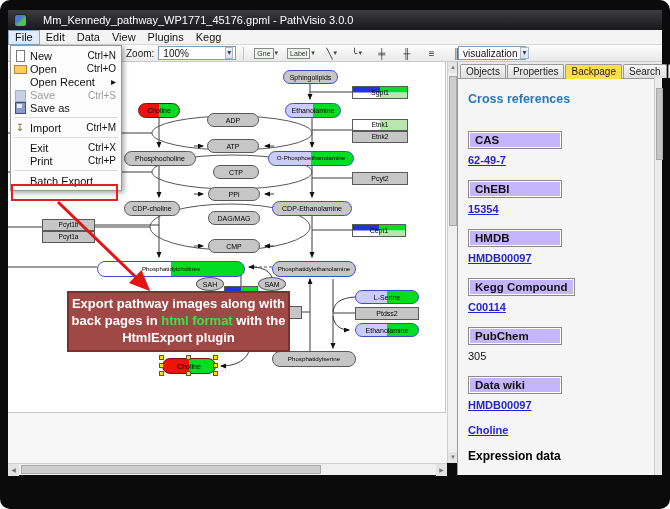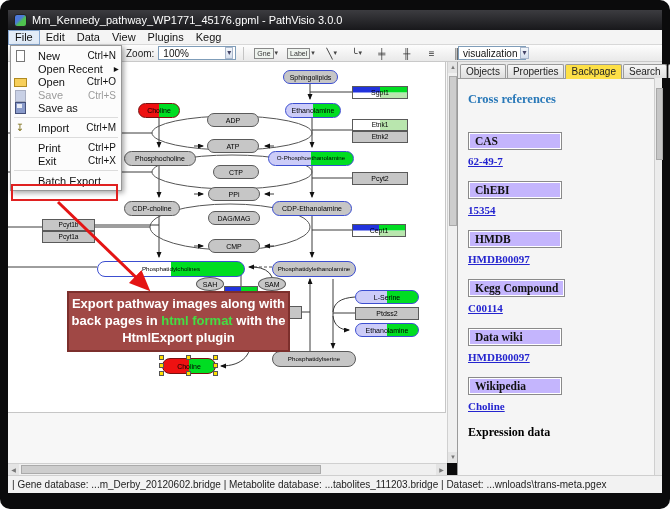--- a/index.html
+++ b/index.html
@@ -1,20 +1,20 @@
 <!DOCTYPE html>
 <html><head>
 <meta charset="utf-8">
 <style>
   html,body{margin:0;padding:0;background:#fff;}
   #app{position:relative;width:670px;height:509px;font-family:"Liberation Sans",sans-serif;overflow:hidden;}
   .frame{position:absolute;inset:0;background:#0b0b0c;border-radius:10px;}
   
   .titlebar{position:absolute;left:8px;top:10px;width:654px;height:20px;
-    background:linear-gradient(#3c3c40,#18181b);color:#fff;display:flex;align-items:center;gap:5px;
+    background:linear-gradient(#3c3c40,#18181b);color:#fff;display:flex;align-items:center;gap:16px;
     padding-left:6px;box-sizing:border-box;font-size:11px;}
   .appicon{width:11px;height:11px;border-radius:3px;background:linear-gradient(135deg,#4d79d8 40%,#4fc24f 60%);border:1px solid #222;flex:none;}
   
   .menubar{position:absolute;left:8px;top:30px;width:654px;height:15px;background:#f4f4f4;border-bottom:1px solid #d8d8d8;
     display:flex;align-items:center;font-size:11px;box-sizing:border-box;}
   .mb-item{padding:0 6px;height:15px;line-height:15px;color:#111;}
   .mb-item.active{background:#e2ecf8;border:1px solid #88a8d0;line-height:13px;height:15px;box-sizing:border-box;}
   
   .toolbar{position:absolute;left:8px;top:45px;width:654px;height:17px;background:linear-gradient(#fdfdfd,#e9e9e9);
     border-bottom:1px solid #c9c9c9;display:flex;align-items:center;gap:4px;padding-left:118px;box-sizing:border-box;font-size:10px;}
@@ -60,38 +60,38 @@
   .hscroll{position:absolute;left:8px;top:463px;width:439px;height:12px;background:#f0f0f0;border-top:1px solid #d0d0d0;box-sizing:border-box;}
   .hscroll .arr{position:absolute;top:0;width:11px;height:12px;background:#e4e4e4;color:#777;font-size:6px;text-align:center;line-height:12px;}
   .hscroll .arr.lf{left:0;} .hscroll .arr.rt{right:0;}
   .hscroll .thumb{position:absolute;left:13px;top:1px;width:300px;height:9px;background:#cdcdcd;border:1px solid #aaa;box-sizing:border-box;}
   
   .sidebar{position:absolute;left:457px;top:62px;width:205px;height:413px;background:#f5f5f5;border-left:1px solid #9a9a9a;box-sizing:border-box;}
   .tabs{display:flex;align-items:flex-end;height:16px;background:#e9e9e9;border-bottom:1px solid #9a9a9a;padding-left:2px;}
   .tab{font-size:10px;padding:1px 5px;border:1px solid #9a9a9a;border-bottom:none;background:linear-gradient(#f6f6f6,#dedede);
     margin-right:1px;border-radius:2px 2px 0 0;color:#222;}
   .tab.active{background:#fde047;padding-bottom:2px;position:relative;top:1px;}
-  .side-content{position:absolute;left:0;top:16px;right:8px;bottom:0;padding:14px 0 0 10px;overflow:hidden;font-family:Liberation Serif, serif;}
+  .side-content{position:absolute;left:0;top:16px;right:8px;bottom:0;padding:14px 0 0 10px;overflow:hidden;}
   .xref-heading{color:#2878b8;font-weight:bold;font-size:12.5px;margin-bottom:24px;}
   .xref{margin-bottom:13px;}
   .xref-head{display:inline-block;min-width:80px;border:1px solid #8a8a8a;background:#c4b5fd;font-weight:bold;font-size:11.5px;
     padding:2px 6px;color:#111;box-shadow:inset 0 0 0 1px #fff;}
   .xref-val{margin-top:5px;font-size:11px;}
   .xref-link{color:#2424cf;font-weight:bold;text-decoration:underline;}
   .xref-plain{color:#111;}
   .expr-heading{font-weight:bold;font-size:12px;color:#000;margin-top:4px;}
   .side-vscroll{position:absolute;right:0;top:16px;bottom:0;width:8px;background:#ececec;border-left:1px solid #cfcfcf;box-sizing:border-box;}
   .side-vscroll .thumb{position:absolute;left:1px;top:10px;width:5px;height:70px;background:#c6c6c6;border:1px solid #a8a8a8;}
   
   .statusbar{position:absolute;left:8px;top:475px;width:654px;height:18px;background:#f2f2f2;border-top:1px solid #cfcfcf;
     display:flex;align-items:center;font-size:10px;color:#222;padding-left:4px;box-sizing:border-box;}
   
   #file-menu{position:absolute;left:10px;top:45px;width:112px;background:#fcfcfc;border:1px solid #979797;
     box-shadow:2px 2px 5px rgba(0,0,0,.35);z-index:15;padding:3px 0;font-size:11px;box-sizing:border-box;}
-  .m-item{height:13px;display:flex;align-items:center;padding:0 5px 0 2px;gap:11px;color:#111;}
+  .m-item{height:13px;display:flex;align-items:center;padding:0 5px 0 2px;gap:3px;color:#111;}
   .m-item.disabled{color:#9b9b9b;align-items:flex-end;}
   .m-item.disabled .m-icon{opacity:.45;}
   .m-icon{width:14px;height:11px;flex:none;position:relative;}
   .m-label{flex:1;white-space:nowrap;}
   .m-right{font-size:10px;color:inherit;}
   .m-sep{height:1px;background:#dcdcdc;margin:3px 3px;}
   .ic-new::before{content:"";position:absolute;left:3px;top:0;width:7px;height:10px;background:#fff;border:1px solid #777;}
   .ic-open::before{content:"";position:absolute;left:1px;top:2px;width:11px;height:7px;background:#f7cf5a;border:1px solid #b08a20;}
   .ic-save::before,.ic-saveas::before{content:"";position:absolute;left:2px;top:0;width:9px;height:10px;background:#8a9bca;border:1px solid #44507a;}
   .ic-saveas::after{content:"";position:absolute;left:4px;top:2px;width:5px;height:4px;background:#e8ecf6;}
@@ -338,76 +338,74 @@
         <span class="tab">Search</span>
         <span class="tab">Legend</span>
       </div>
     <div class="side-content">
       <div class="xref-heading">Cross references</div>
       <div id="xrefs">
           <div class="xref"><div class="xref-head">CAS</div><div class="xref-val"><span class="xref-link">62-49-7</span></div></div>
           <div class="xref"><div class="xref-head">ChEBI</div><div class="xref-val"><span class="xref-link">15354</span></div></div>
           <div class="xref"><div class="xref-head">HMDB</div><div class="xref-val"><span class="xref-link">HMDB00097</span></div></div>
           <div class="xref"><div class="xref-head">Kegg Compound</div><div class="xref-val"><span class="xref-link">C00114</span></div></div>
+          <div class="xref"><div class="xref-head">PubChem</div><div class="xref-val"><span class="xref-plain">305</span></div></div>
           <div class="xref"><div class="xref-head">Data wiki</div><div class="xref-val"><span class="xref-link">HMDB00097</span></div></div>
-          <div class="xref"><div class="xref-head">Wikipedia</div><div class="xref-val"><span class="xref-link">Choline</span></div></div>
+          <div class="xref"><div class="xref-val"><span class="xref-link">Choline</span></div></div>
         </div>
       <div class="expr-heading">Expression data</div>
     </div>
     <div class="side-vscroll">
       <div class="thumb"></div>
     </div>
   </div>
 
-  <div class="statusbar">
-    <span>| Gene database: ...m_Derby_20120602.bridge | Metabolite database: ...tabolites_111203.bridge | Dataset: ...wnloads\trans-meta.pgex</span>
-  </div>
 
   <div id="file-menu">
       <div class="m-item">
         <span class="m-icon ic-new"></span>
         <span class="m-label">New</span>
         <span class="m-right">Ctrl+N</span>
       </div>
       <div class="m-item">
+        <span class="m-icon ic-open"></span>
+        <span class="m-label">Open</span>
+        <span class="m-right">Ctrl+O</span>
+      </div>
+      <div class="m-item">
         <span class="m-icon "></span>
         <span class="m-label">Open Recent</span>
         <span class="m-right">▸</span>
-      </div>
-      <div class="m-item">
-        <span class="m-icon ic-open"></span>
-        <span class="m-label">Open</span>
-        <span class="m-right">Ctrl+O</span>
       </div>
       <div class="m-item disabled">
         <span class="m-icon ic-save"></span>
         <span class="m-label">Save</span>
         <span class="m-right">Ctrl+S</span>
       </div>
       <div class="m-item">
         <span class="m-icon ic-saveas"></span>
         <span class="m-label">Save as</span>
         <span class="m-right"></span>
       </div>
       <div class="m-sep"></div>
       <div class="m-item">
         <span class="m-icon ic-import"></span>
         <span class="m-label">Import</span>
         <span class="m-right">Ctrl+M</span>
       </div>
       <div class="m-sep"></div>
       <div class="m-item">
         <span class="m-icon "></span>
+        <span class="m-label">Exit</span>
+        <span class="m-right">Ctrl+X</span>
+      </div>
+      <div class="m-item">
+        <span class="m-icon "></span>
         <span class="m-label">Print</span>
         <span class="m-right">Ctrl+P</span>
-      </div>
-      <div class="m-item">
-        <span class="m-icon "></span>
-        <span class="m-label">Exit</span>
-        <span class="m-right">Ctrl+X</span>
       </div>
       <div class="m-sep"></div>
       <div class="m-item">
         <span class="m-icon "></span>
         <span class="m-label">Batch Export</span>
         <span class="m-right"></span>
       </div>
     </div>
   <div id="batch-highlight"></div>
 

